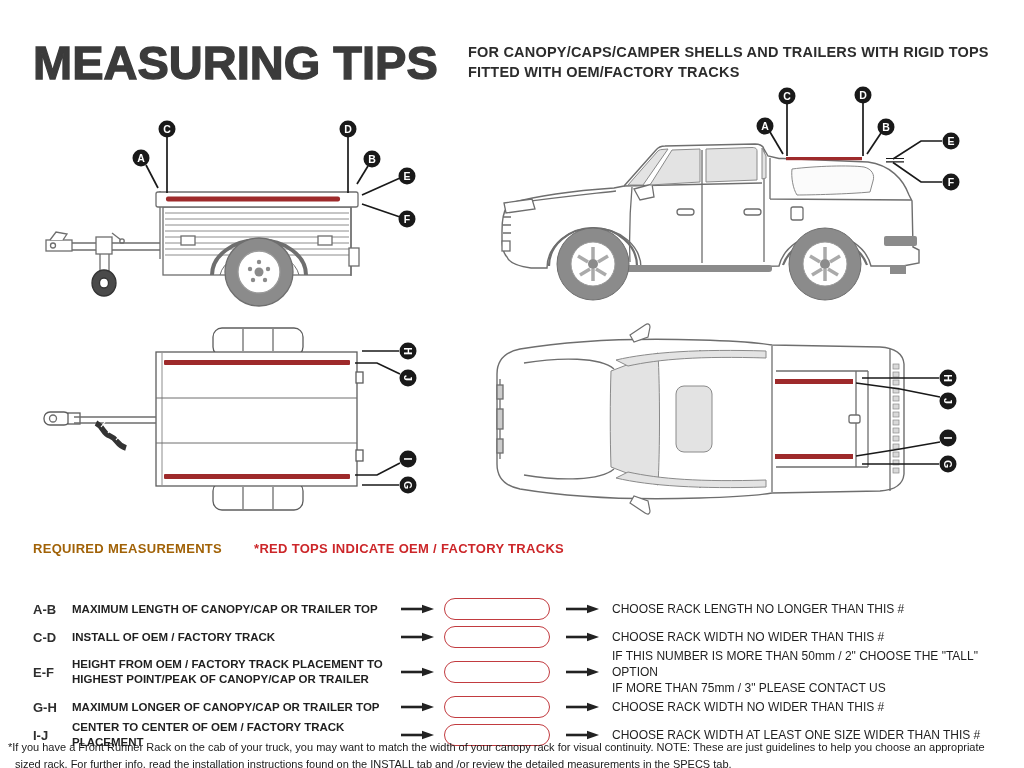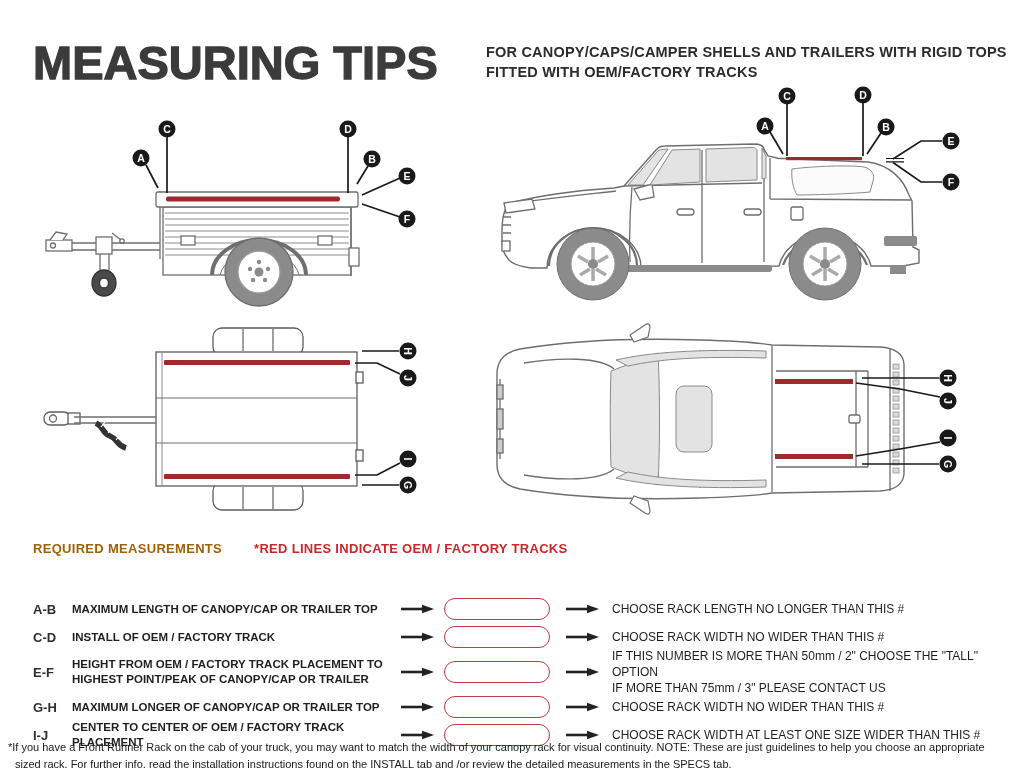--- a/index.html
+++ b/index.html
@@ -2,21 +2,21 @@
 <html><head>
 <meta charset="utf-8">
 <style>
   * { margin:0; padding:0; box-sizing:border-box; }
   html,body { width:1024px; height:768px; background:#ffffff; overflow:hidden;
               font-family:"Liberation Sans", sans-serif; }
   .stage { position:relative; width:1024px; height:768px; background:#fff;margin-top:19px; }
 
   .title { position:absolute; left:33px; top:16px; font-size:47px; font-weight:bold;
            letter-spacing:0px; color:#3b3b3b; -webkit-text-stroke:1.3px #3b3b3b; }
-  .subtitle { position:absolute; left:486px; top:23px; font-size:14.5px; font-weight:bold;
+  .subtitle { position:absolute; left:468px; top:23px; font-size:14.5px; font-weight:bold;
               color:#2c2c2c; line-height:1.4; white-space:pre-line; letter-spacing:.2px; }
 
   svg.diagram { position:absolute; }
   #trailer-side { left:30px;  top:95px;  }
   #truck-side   { left:490px; top:62px;  }
   #trailer-top  { left:30px;  top:303px; }
   #truck-top    { left:490px; top:303px; }
 
   .meas-head { position:absolute; left:33px; top:522px; display:flex; align-items:baseline; }
   .meas-title { font-size:13px; font-weight:bold; color:#a16207; letter-spacing:.3px; }
@@ -295,21 +295,21 @@
       <text class="badge-txt" x="948" y="385.8" transform="rotate(90 948 382)">J</text>
       <circle class="badge" cx="948" cy="419" r="8.5"></circle>
       <text class="badge-txt" x="948" y="422.8" transform="rotate(90 948 419)">I</text>
       <circle class="badge" cx="948" cy="445" r="8.5"></circle>
       <text class="badge-txt" x="948" y="448.8" transform="rotate(90 948 445)">G</text>
     </g>
   </svg>
 
   <div class="meas-head">
     <span class="meas-title">REQUIRED MEASUREMENTS</span>
-    <span class="meas-legend">*RED LINES INDICATE OEM / FACTORY TRACKS</span>
+    <span class="meas-legend">*RED TOPS INDICATE OEM / FACTORY TRACKS</span>
   </div>
 
   <div class="rows">
 
     <div class="row h1">
       <span class="k">A-B</span>
       <span class="lbl">MAXIMUM LENGTH OF CANOPY/CAP OR TRAILER TOP</span>
       <svg class="arr" width="33" height="10" viewBox="0 0 33 10">
           <path d="M0,5 H21" stroke="#222" stroke-width="2.6"></path>
           <path d="M21,0.8 L33,5 L21,9.2 Z" fill="#222"></path>

